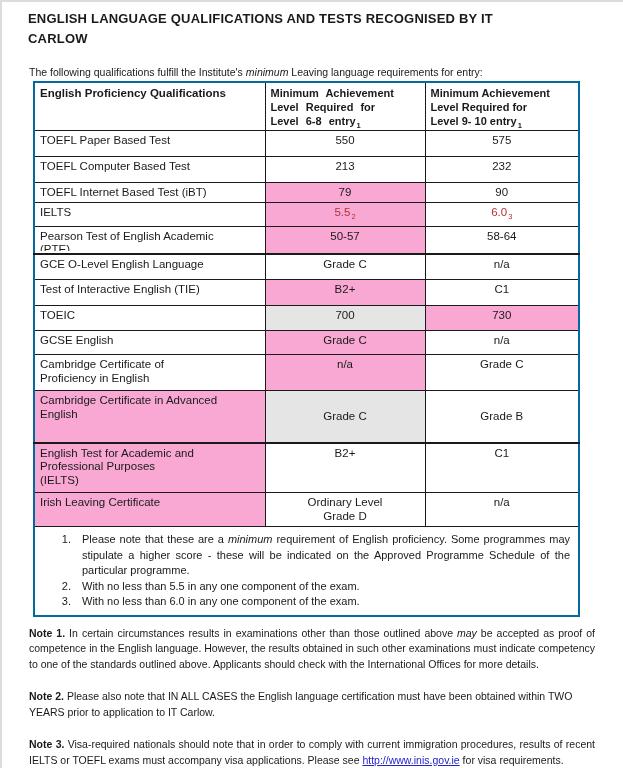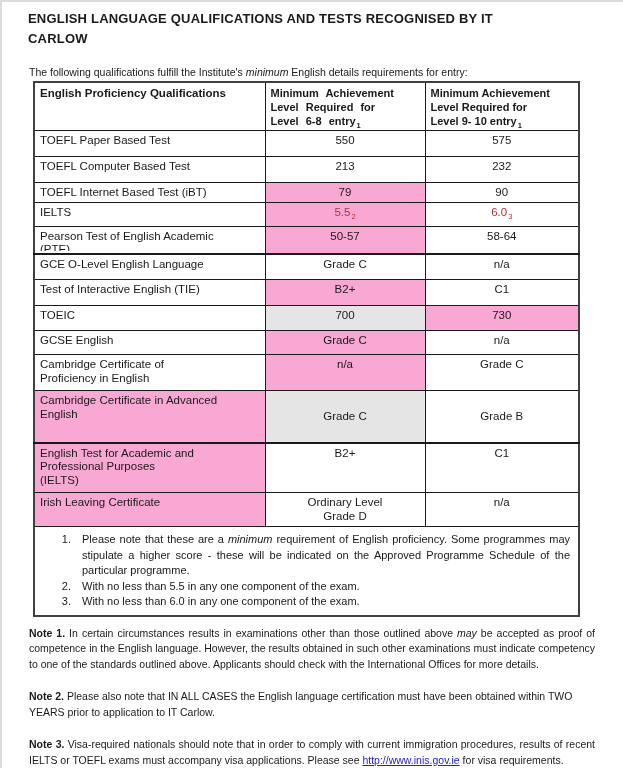--- a/index.html
+++ b/index.html
@@ -15,21 +15,21 @@
   }
   .page{padding:7px 2px 0 26px;}
   .title{
     font-size:13px;font-weight:bold;line-height:20px;
     margin:0;white-space:pre-line;letter-spacing:.2px;
   }
   .intro{font-size:10.5px;margin:17px 0 3px 1px;}
   table.qual{
     border-collapse:collapse;table-layout:fixed;
     margin-left:5px;width:545px;
-    border:2px solid #404040;
+    border:2px solid #0369a1;
   }
   col.cq{width:231px;} col.ca{width:160px;} col.cb{width:154px;}
   th,td{border:1px solid #1a1a1a;vertical-align:top;}
   th{font-weight:bold;text-align:left;}
   th.qh{font-size:11.5px;padding:3px 4px 2px 5px;line-height:14px;}
   th.vh{font-size:11px;padding:3px 4px 2px 5px;line-height:14px;}
   .pre{white-space:pre-line;}
   .just{word-spacing:4px;}
   sub.fn{font-size:7.5px;line-height:0;margin-left:1px;}
   td.q{font-size:11.5px;padding:3px 4px 2px 5px;line-height:13.5px;}
@@ -50,21 +50,21 @@
   a.link{color:#2323cc;text-decoration:underline;}
 </style>
 </head>
 <body>
 
 <div class="page">
 
   <h1 class="title">ENGLISH LANGUAGE QUALIFICATIONS AND TESTS RECOGNISED BY IT
 CARLOW</h1>
 
-  <p class="intro"><span>The following qualifications fulfill the Institute's </span><i>minimum</i><span> English details requirements for entry:</span></p>
+  <p class="intro"><span>The following qualifications fulfill the Institute's </span><i>minimum</i><span> Leaving language requirements for entry:</span></p>
 
   <table class="qual">
     <colgroup>
         <col class="cq">
         <col class="ca">
         <col class="cb">
       </colgroup>
     <thead>
       <tr style="height:45px;">
         <th class="qh">English Proficiency Qualifications</th>

